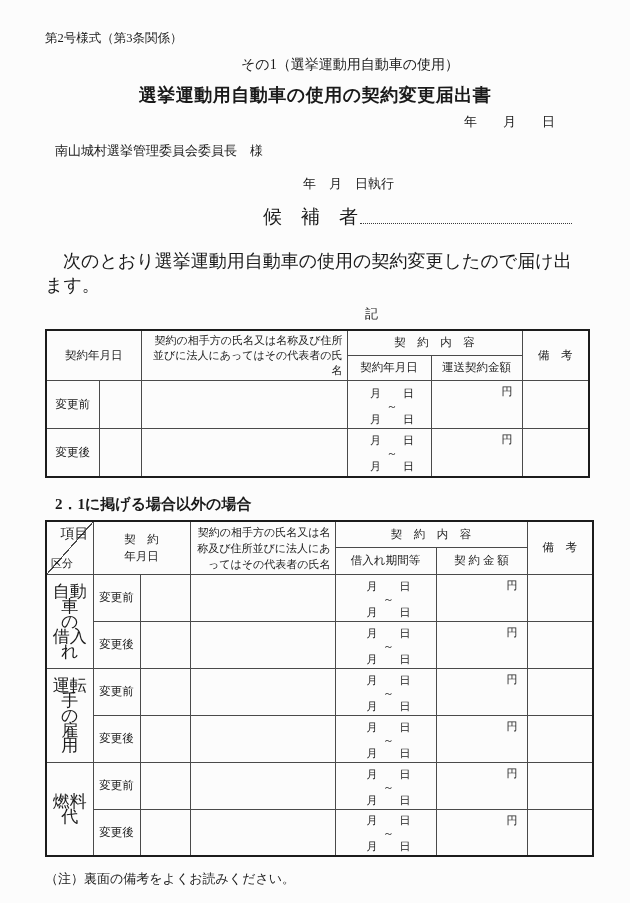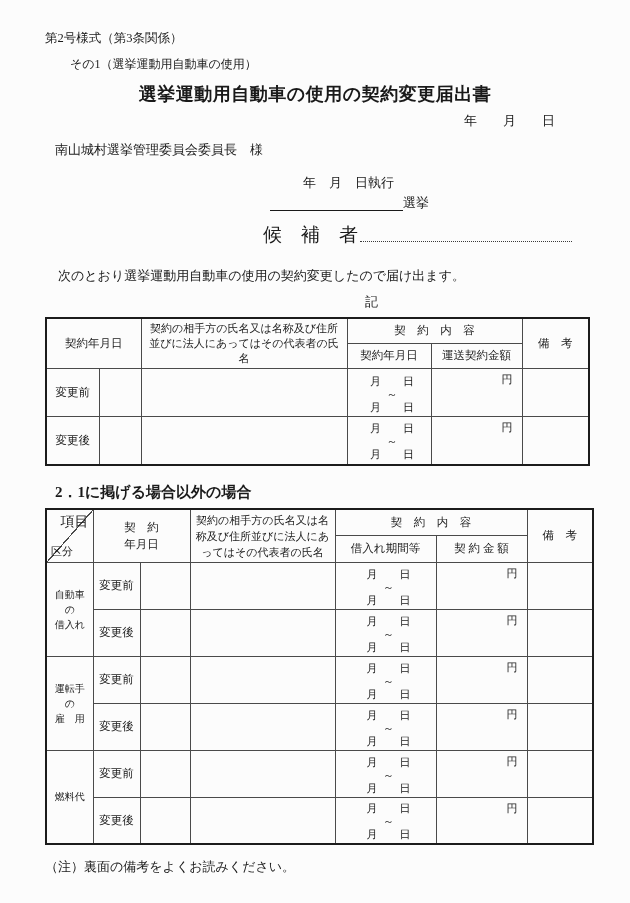--- a/index.html
+++ b/index.html
@@ -8,21 +8,21 @@
     position: relative;
     width: 630px;
     height: 903px;
     margin: 0 auto;
     background: #fcfcfc;
     color: #1a1a1a;
     font-family: "Liberation Serif", "DejaVu Serif", serif;
     overflow: hidden;
   }
   .form-number { padding-top: 30px; margin-left: 45px; font-size: 12.5px; font-family: Liberation Serif, serif; }
-  .form-part   { margin: 9px 0 0 70px; font-size: 12px; }
+  .form-part   { margin: 9px 0 0 70px; font-size: 14px; text-align: center; }
   .title {
     margin-top: 9px;
     text-align: center;
     font-size: 18px;
     font-weight: bold;
     letter-spacing: 0.5px;
   }
   .date-line { margin: 6px 75px 0 0; text-align: right; font-size: 13px; }
   .addressee { margin: 11px 0 0 55px; font-size: 13px; }
   .exec-date { margin: 15px 0 0 303px; font-size: 13px; }
@@ -36,21 +36,21 @@
   }
   .candidate-row { margin: 16px 0 0 263px; font-size: 19px; line-height: 15px; }
   .dotted-field {
     display: inline-block;
     width: 212px;
     height: 13px;
     border-bottom: 1px dotted #3a3a3a;
     vertical-align: bottom;
     margin-left: 2px;
   }
-  .body-text { margin: 25px 45px 0 45px; font-size: 13px; text-indent: 1em; }
+  .body-text { margin: 25px 45px 0 45px; font-size: 18px; text-indent: 1em; }
   .ki { margin: 8px 0 0 365px; font-size: 13px; }
   .section-heading { font-size: 15px; font-weight: bold; margin-left: 55px; }
   .sh1 { margin-top: 11px; }
   .sh2 { margin-top: 17px; }
 
   table {
     margin: 6px 0 0 45px;
     border-collapse: collapse;
     table-layout: fixed;
     border: 2px solid #1c1c1c;
@@ -65,33 +65,33 @@
     word-break: break-all;
   }
   .t1 { width: 543px; }
   .t2 { width: 547px; }
   .t1 thead tr { height: 24px; }
   .t1 tbody tr { height: 48px; }
   .t2 thead tr { height: 26px; }
   .t2 tbody tr { height: 47px; }
 
   th.party {
-    text-align: center;
+    text-align: right;
     padding: 2px 4px;
     font-size: 11px;
     line-height: 15px;
   }
   .t2 th.party { line-height: 16px; }
 
   td.period { font-size: 11px; line-height: 14px; padding-top: 2px; padding-left: 6px; }
   td.period .tilde { line-height: 12px; }
   td.amount { vertical-align: top; text-align: right; }
   td.amount .yen { display: inline-block; padding: 3px 9px 0 0; font-size: 11px; }
   td.rowlabel { font-size: 11.5px; }
-  td.group span { display: block; line-height: 15px; font-size: 10px; }
+  td.group span { display: block; line-height: 15px; font-size: 17px; }
 
   th.diag {
     position: relative;
     background: linear-gradient(to bottom right,
       transparent calc(50% - 0.6px),
       #4a4a4a calc(50% - 0.6px),
       #4a4a4a calc(50% + 0.6px),
       transparent calc(50% + 0.6px));
   }
   th.diag .diag-item { position: absolute; top: 3px; right: 4px; font-size: 14px; }
@@ -105,21 +105,20 @@
 
 <div class="page">
 
   <div class="form-number">第2号様式（第3条関係）</div>
   <div class="form-part">その1（選挙運動用自動車の使用）</div>
   <h1 class="title">選挙運動用自動車の使用の契約変更届出書</h1>
   <div class="date-line">年　　月　　日</div>
   <div class="addressee">南山城村選挙管理委員会委員長　様</div>
 
   <div class="exec-date">年　月　日執行</div>
-  <div class="exec-election"><span class="blank-underline"></span><span>選挙</span></div>
 
   <div class="candidate-row"><span>候　補　者</span><span class="dotted-field"></span></div>
 
   <p class="body-text">次のとおり選挙運動用自動車の使用の契約変更したので届け出ます。</p>
   <div class="ki">記</div>
 
 
   <table class="t1">
     <colgroup>
       <col style="width:53px">

